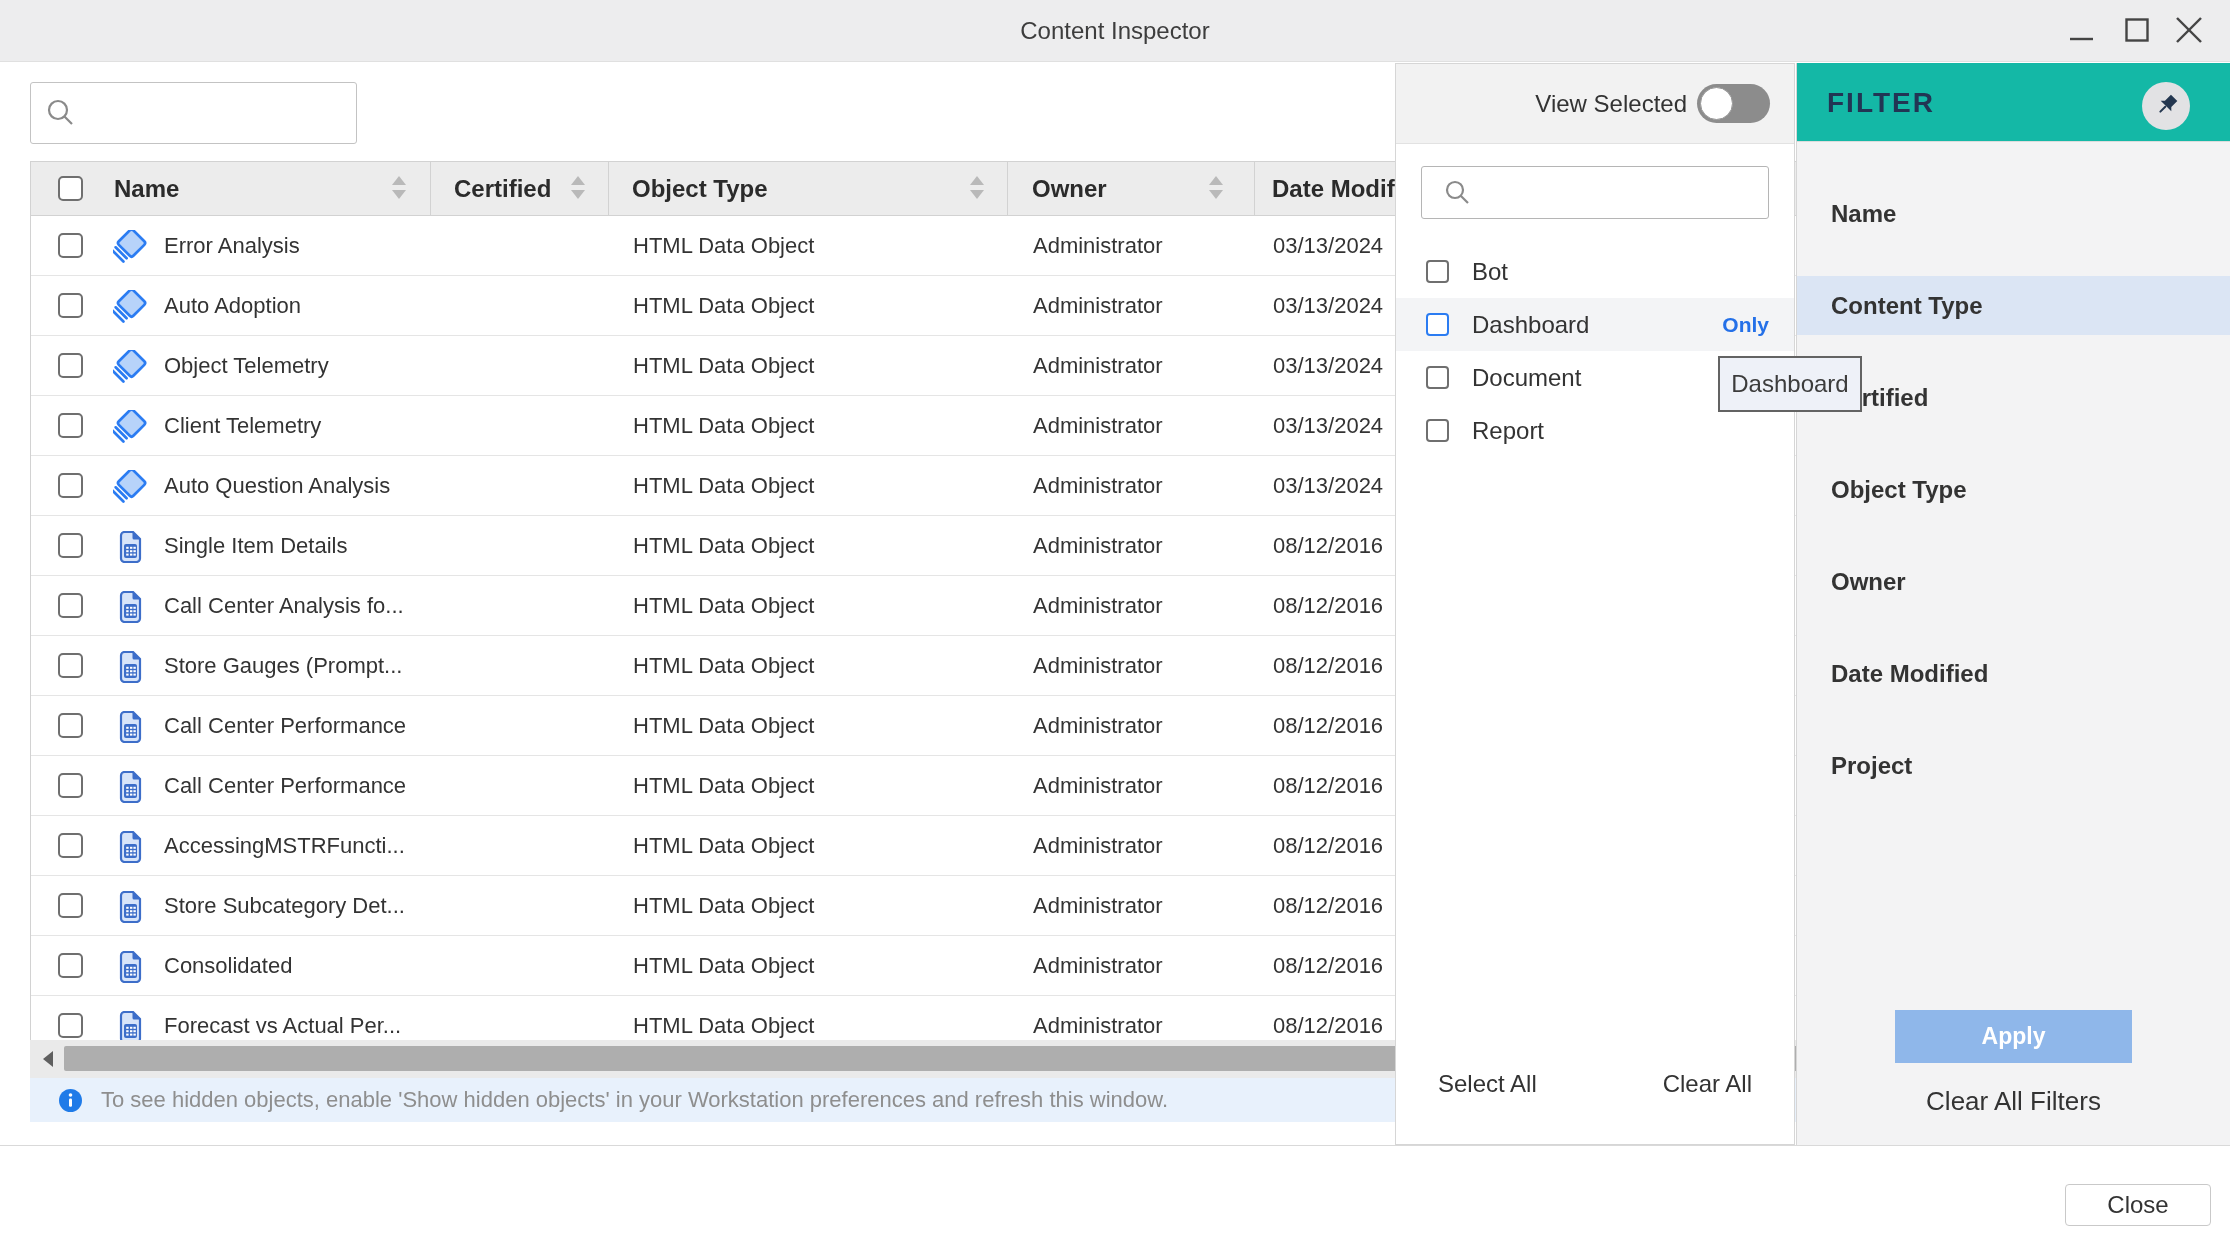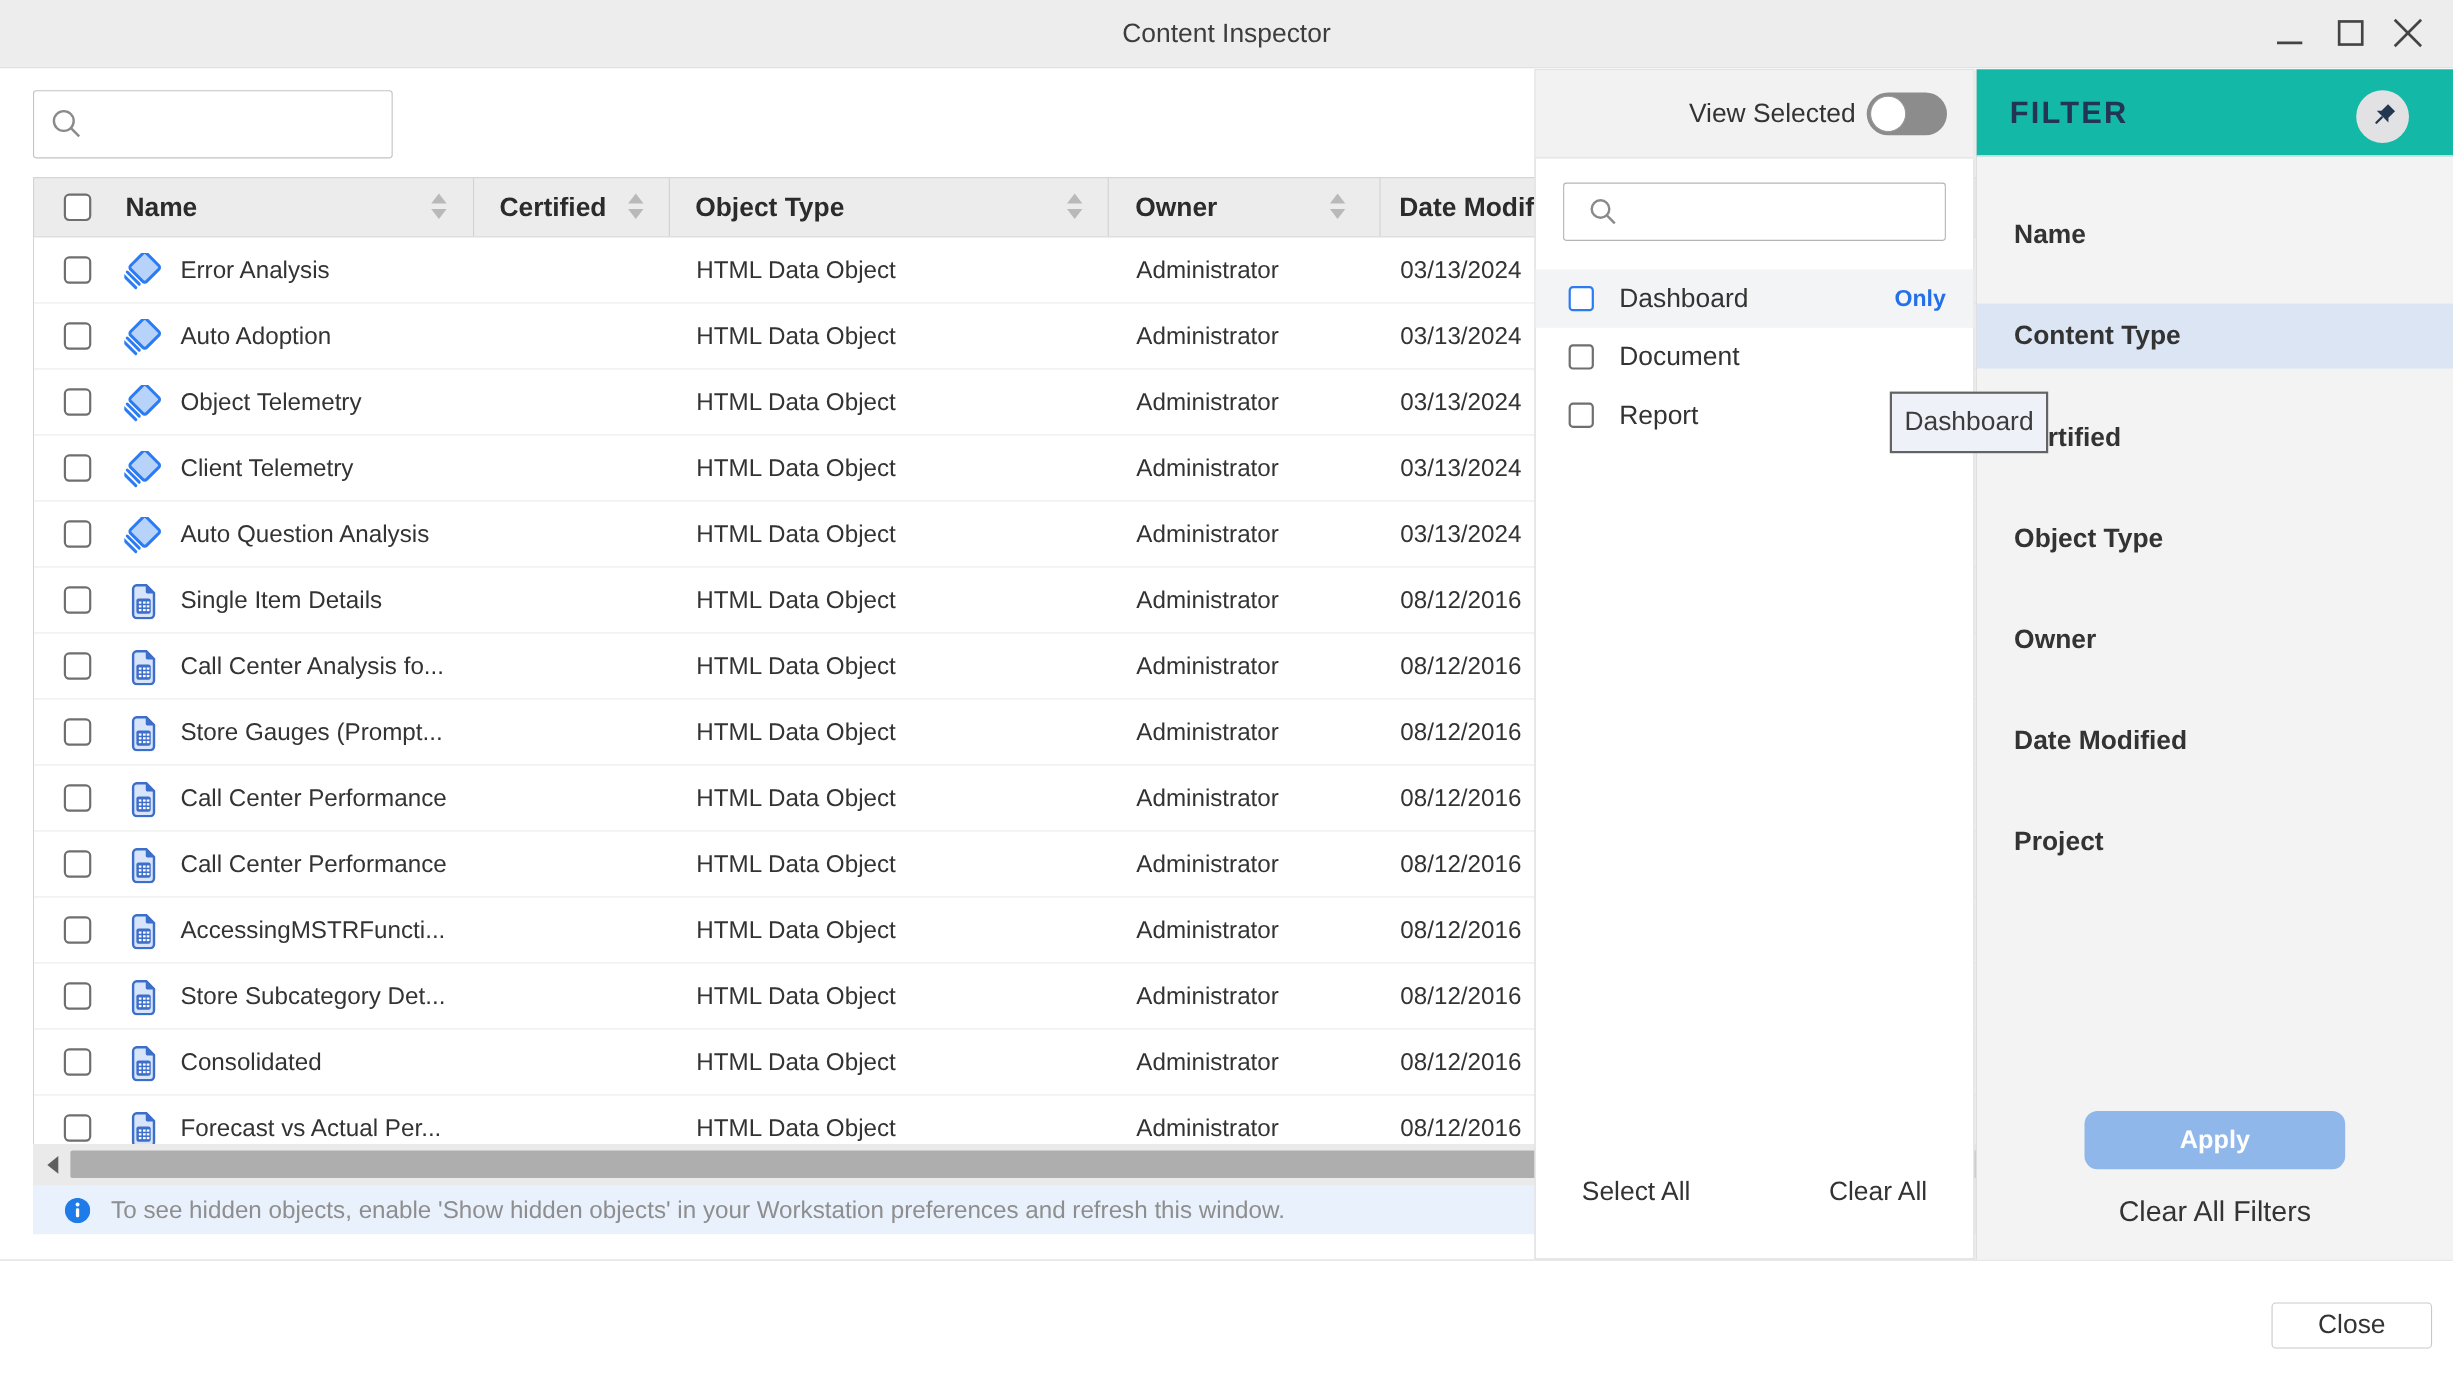--- a/index.html
+++ b/index.html
@@ -82,21 +82,21 @@
   #filter-panel { left:1796px; top:63px; width:434px; height:1082px; background:#f3f3f4; border-left:1px solid #d6d6d6; z-index:9; }
   #filter-header { position:absolute; left:0; top:0; width:433px; height:79px; background:#14b8a6; border-bottom:1px solid #dcdcdc; }
   #filter-title { position:absolute; left:30px; top:0; height:79px; line-height:79px; font-size:28px; font-weight:bold; letter-spacing:2px; color:#223554; }
   #pin-button { position:absolute; right:40px; top:19px; width:48px; height:48px; background:#e2e2e4; border-radius:50%; display:flex; align-items:center; justify-content:center; }
 
   #filter-items { position:absolute; left:0; top:121px; width:433px; }
   .filter-item { position:relative; width:433px; height:59px; margin-bottom:33px; }
   .filter-item.active { background:#dbe5f4; }
   .filter-item .fi-label { position:absolute; left:34px; top:0; height:59px; line-height:59px; font-size:24px; font-weight:bold; color:#333; }
 
-  #apply-button { position:absolute; left:98px; top:947px; width:237px; height:53px; background:#8fb7ea; border:none; border-radius:12px; color:#fff; font-size:23px; font-weight:bold; font-family:inherit; display:flex; align-items:center; justify-content:center; }
+  #apply-button { position:absolute; left:98px; top:947px; width:237px; height:53px; background:#8fb7ea; border:none; border-radius:0; color:#fff; font-size:23px; font-weight:bold; font-family:inherit; display:flex; align-items:center; justify-content:center; }
   #clear-all-filters { position:absolute; left:0; top:1023px; width:433px; text-align:center; font-size:26px; color:#333; }
 
   svg { display:block; }
 </style>
 </head>
 <body>
 
 <div id="titlebar" class="abs">
   <div id="window-title" class="abs">Content Inspector</div>
   <div id="btn-minimize" class="abs winbtn">
@@ -541,20 +541,25 @@
   <div id="dropdown-search">
     <span>
       <svg width="28" height="28" viewBox="0 0 28 28">
           <circle cx="11" cy="11" r="8" fill="none" stroke="#8a8a8a" stroke-width="2.2"></circle>
           <line x1="17" y1="17" x2="24" y2="24" stroke="#8a8a8a" stroke-width="2.2"></line>
         </svg>
     </span>
     <input type="text" placeholder="" style="">
   </div>
   <div id="dropdown-options">
+  <div class="opt-row">
+    <div class="checkbox"></div>
+    <div class="opt-label">Bot</div>
+
+  </div>
 
   <div class="opt-row highlighted">
     <div class="checkbox"></div>
     <div class="opt-label">Dashboard</div>
     <div class="only-link">Only</div>
   </div>
 
   <div class="opt-row">
     <div class="checkbox"></div>
     <div class="opt-label">Document</div>

